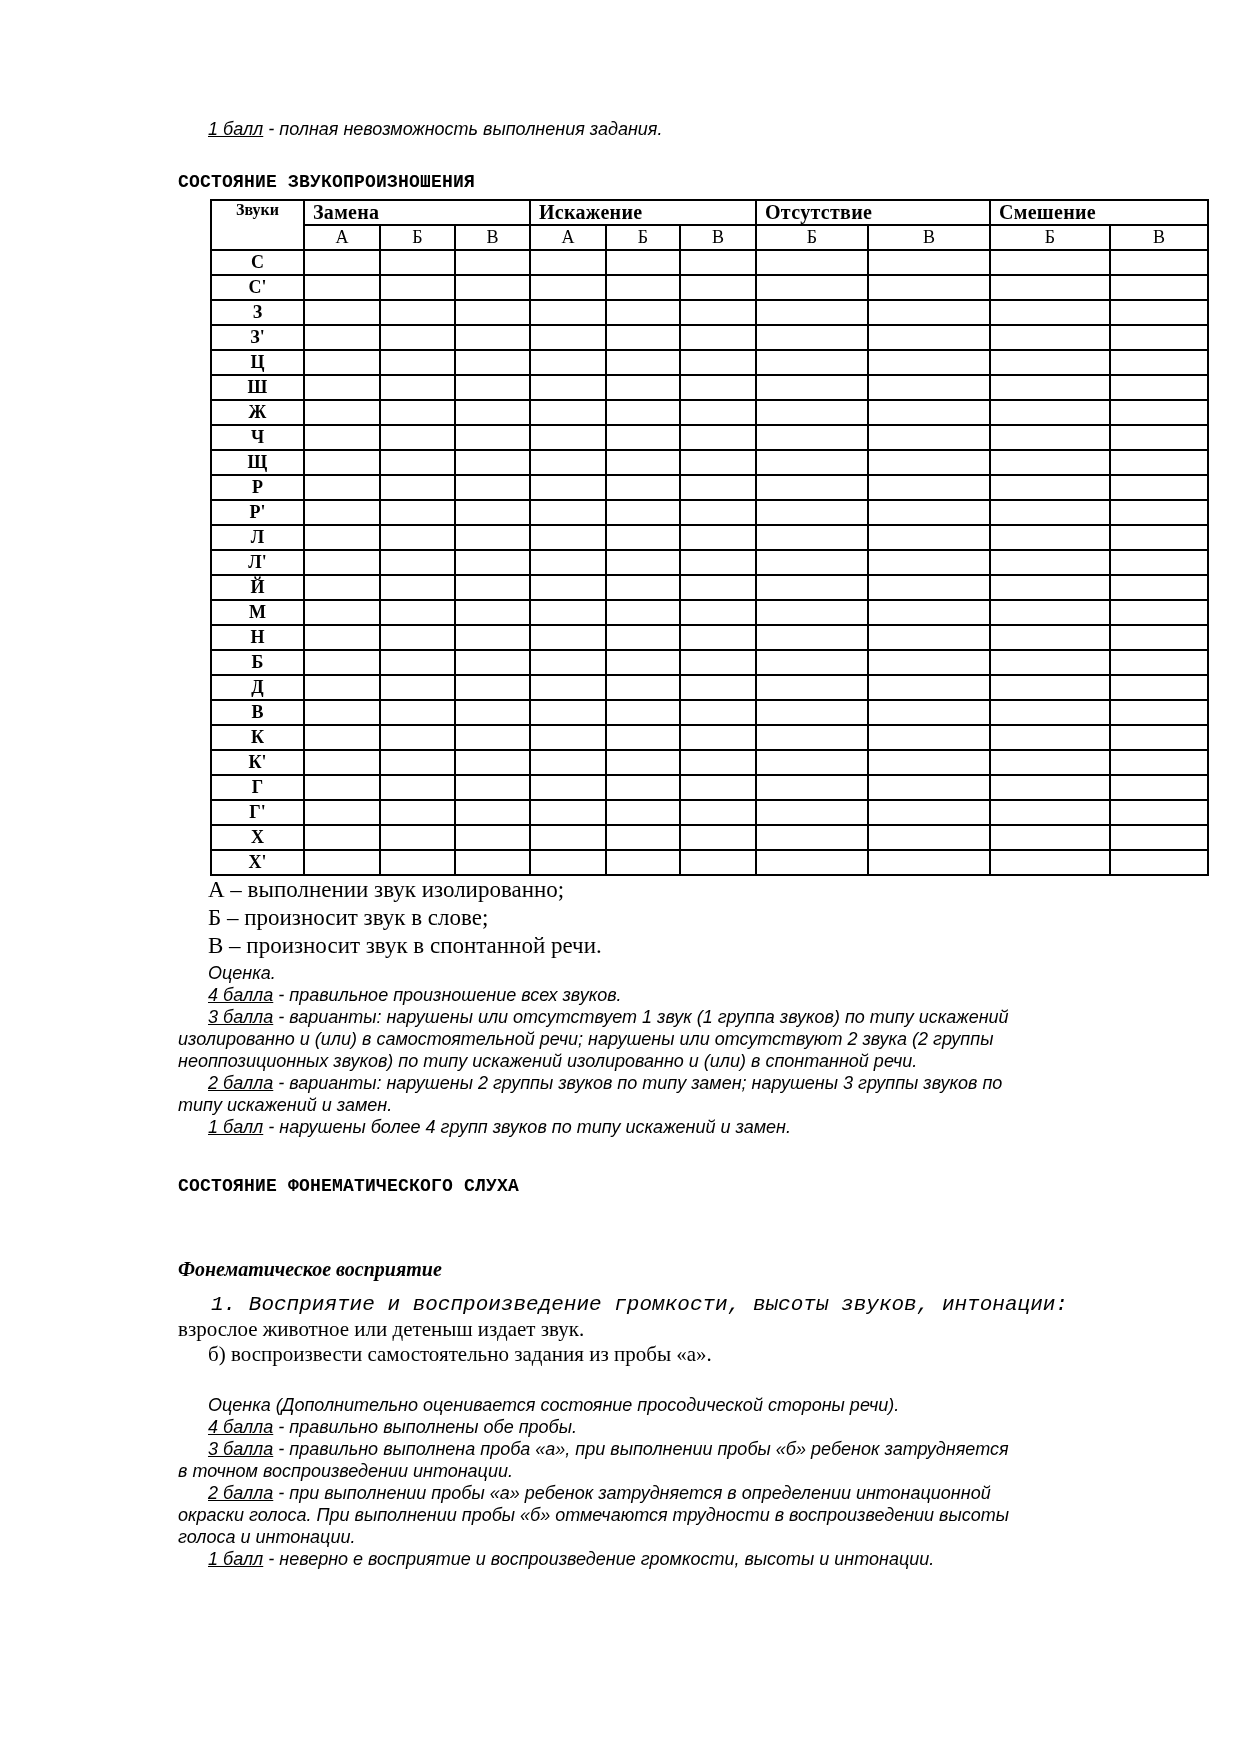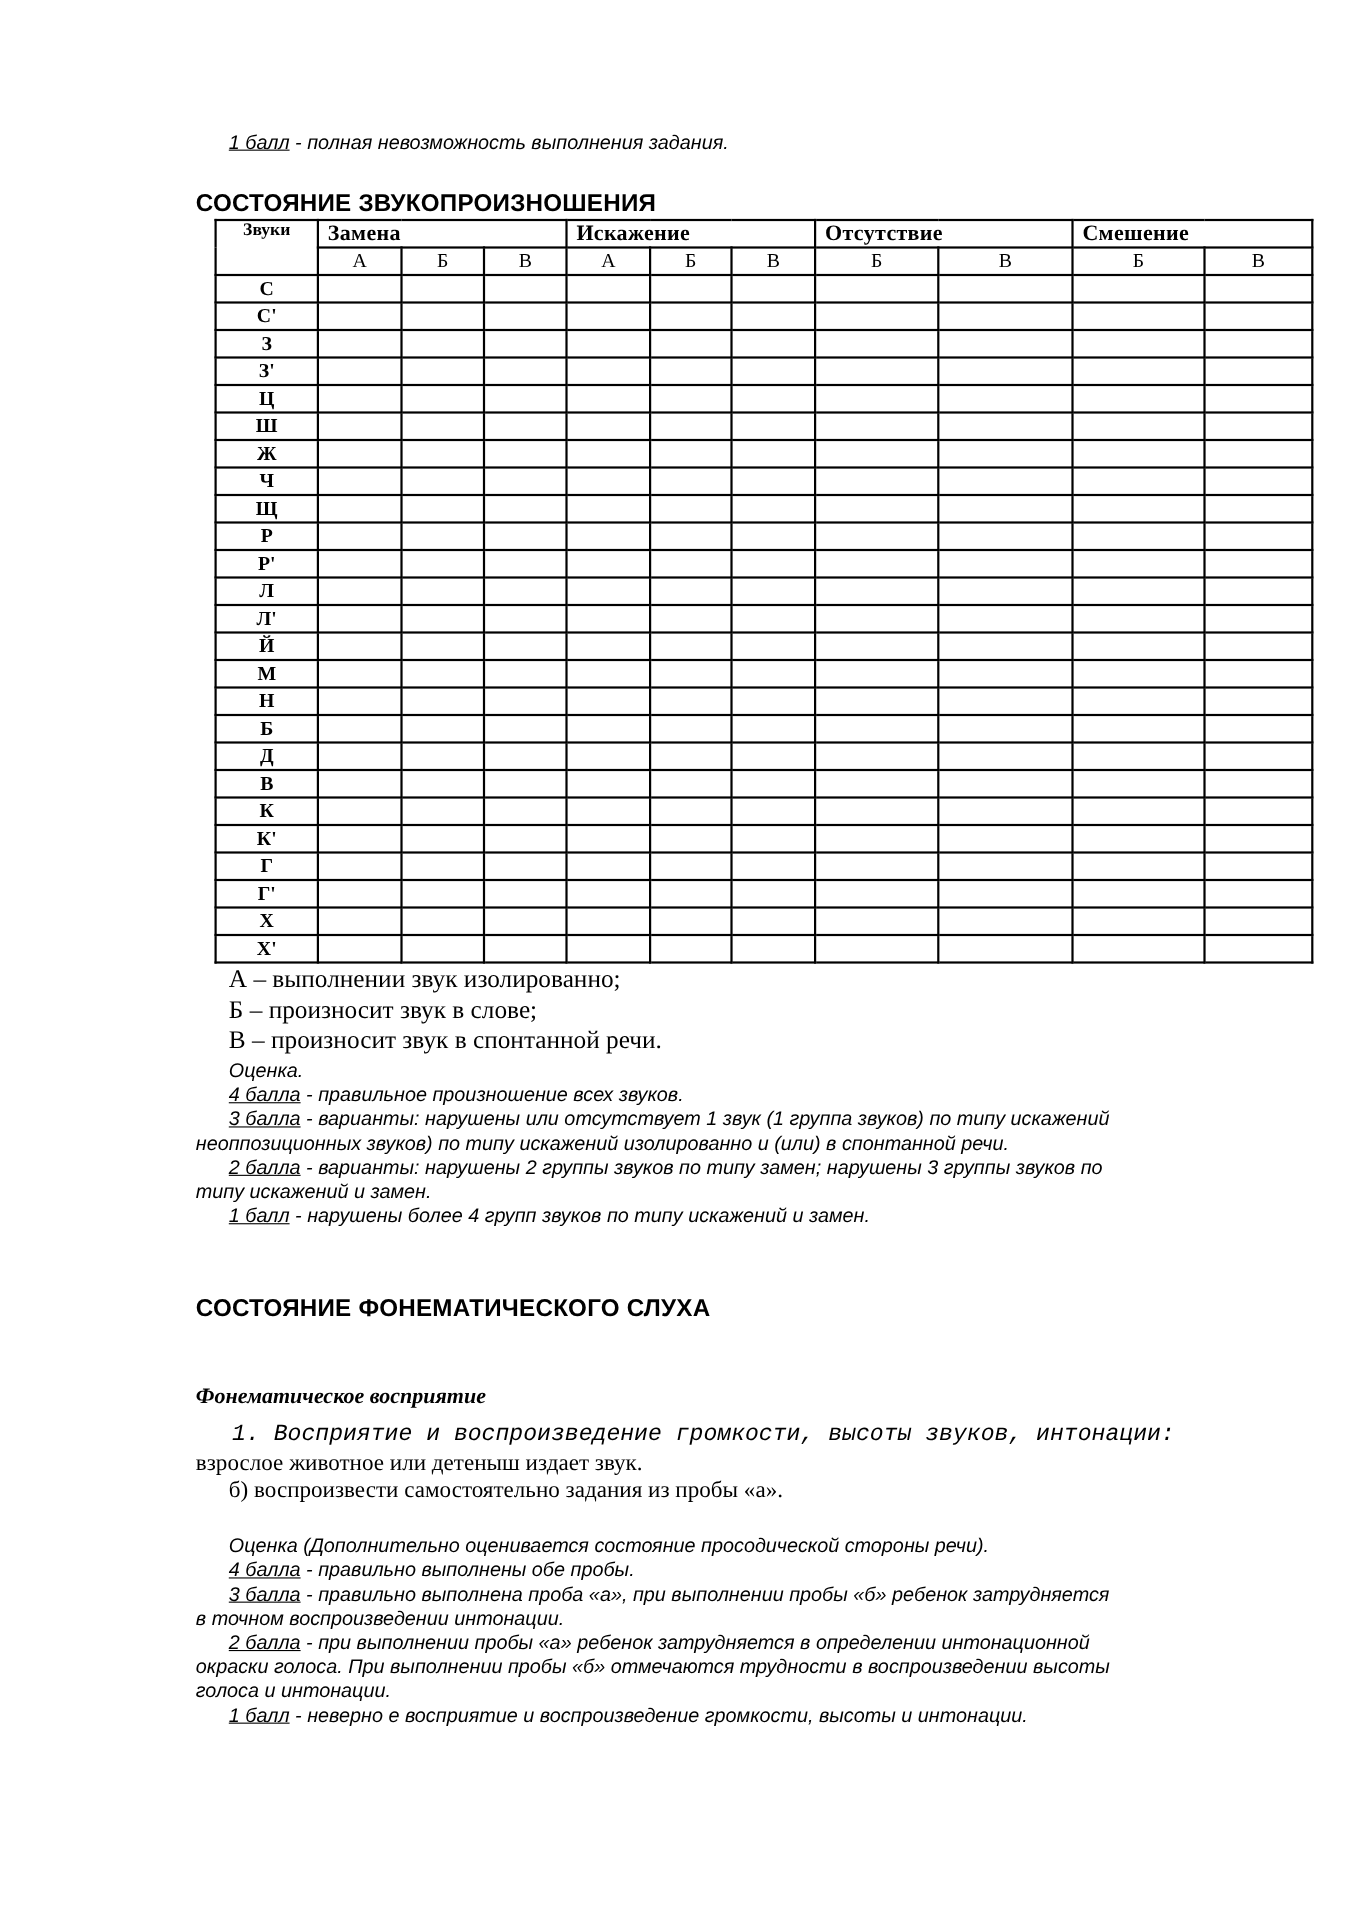--- a/index.html
+++ b/index.html
@@ -1,21 +1,21 @@
 <!DOCTYPE html>
 <html><head>
 <meta charset="utf-8">
 <style>
   html, body { margin:0; padding:0; background:#fff; }
   body { width:1240px; height:1754px; position:relative; overflow:hidden; color:#000; }
   .abs { position:absolute; }
   .sans-it { font-family:"Liberation Sans", sans-serif; font-style:italic; font-size:18px; line-height:22px; }
   u.score { text-decoration:underline; }
-  .h1 { font-family:Liberation Sans, sans-serif; font-weight:bold; font-size:22px; letter-spacing:0.2px; }
-  table.grid { position:absolute; left:195px; top:199px; border-collapse:collapse; table-layout:fixed;border-radius:24px; }
+  .h1 { font-family:Liberation Mono, monospace; font-weight:bold; font-size:18px; letter-spacing:0.2px; }
+  table.grid { position:absolute; left:210px; top:199px; border-collapse:collapse; table-layout:fixed;border-radius:24px; }
   table.grid td, table.grid th { border:2px solid #000; padding:0; height:23px; font-family:"Liberation Serif", serif; font-size:18px; text-align:center; }
   table.grid th.grp { text-align:left; padding-left:8px; font-weight:bold; font-family:"Liberation Serif", serif; font-size:20px; transform-origin:left; letter-spacing:0.3px; }
   table.grid th.corner { font-weight:bold; font-size:16px; vertical-align:top; }
   table.grid th.sub { font-weight:normal; font-size:18px; }
   table.grid td.snd { font-weight:bold; font-size:18px; }
   .legend { font-family:"Liberation Serif", serif; font-size:23px; line-height:28px; }
   .para { font-family:"Liberation Serif", serif; font-size:21px; line-height:25px; }
   .para-it { font-family:Liberation Mono, monospace; font-style:italic; font-size:21px; line-height:25px; }
   .subh { font-family:"Liberation Serif", serif; font-style:italic; font-weight:bold; font-size:20px;margin-top:25px; }
 </style>
@@ -395,20 +395,21 @@
 <div class="abs legend" style="left:208px; top:876px;">
   <div>А – выполнении звук изолированно;</div>
   <div>Б – произносит звук в слове;</div>
   <div>В – произносит звук в спонтанной речи.</div>
 </div>
 
 <div class="abs sans-it" style="left:178px; top:962px; width:1000px;">
   <div style="padding-left:30px">Оценка.</div>
   <div style="padding-left:30px"><u> 4 балла</u><span> - правильное произношение всех звуков.</span></div>
   <div style="padding-left:30px"><u>3 балла</u><span> - варианты: нарушены или отсутствует 1 звук (1 группа звуков) по типу искажений</span></div>
+  <div>изолированно и (или) в самостоятельной речи; нарушены или отсутствуют 2 звука (2 группы</div>
   <div>неоппозиционных звуков) по типу искажений изолированно и (или) в спонтанной речи.</div>
   <div style="padding-left:30px"><u>2 балла</u><span> - варианты: нарушены 2 группы звуков по типу замен; нарушены 3 группы звуков по</span></div>
   <div>типу искажений и замен.</div>
   <div style="padding-left:30px"><u>1 балл</u><span> - нарушены более 4 групп звуков по типу искажений и замен.</span></div>
 </div>
 
 <div class="abs h1" style="left:178px; top:1176px;">СОСТОЯНИЕ ФОНЕМАТИЧЕСКОГО СЛУХА</div>
 <div class="abs subh" style="left:178px; top:1233px;">Фонематическое восприятие</div>
 
 <div class="abs" style="left:178px; top:1292px; width:1010px;">

